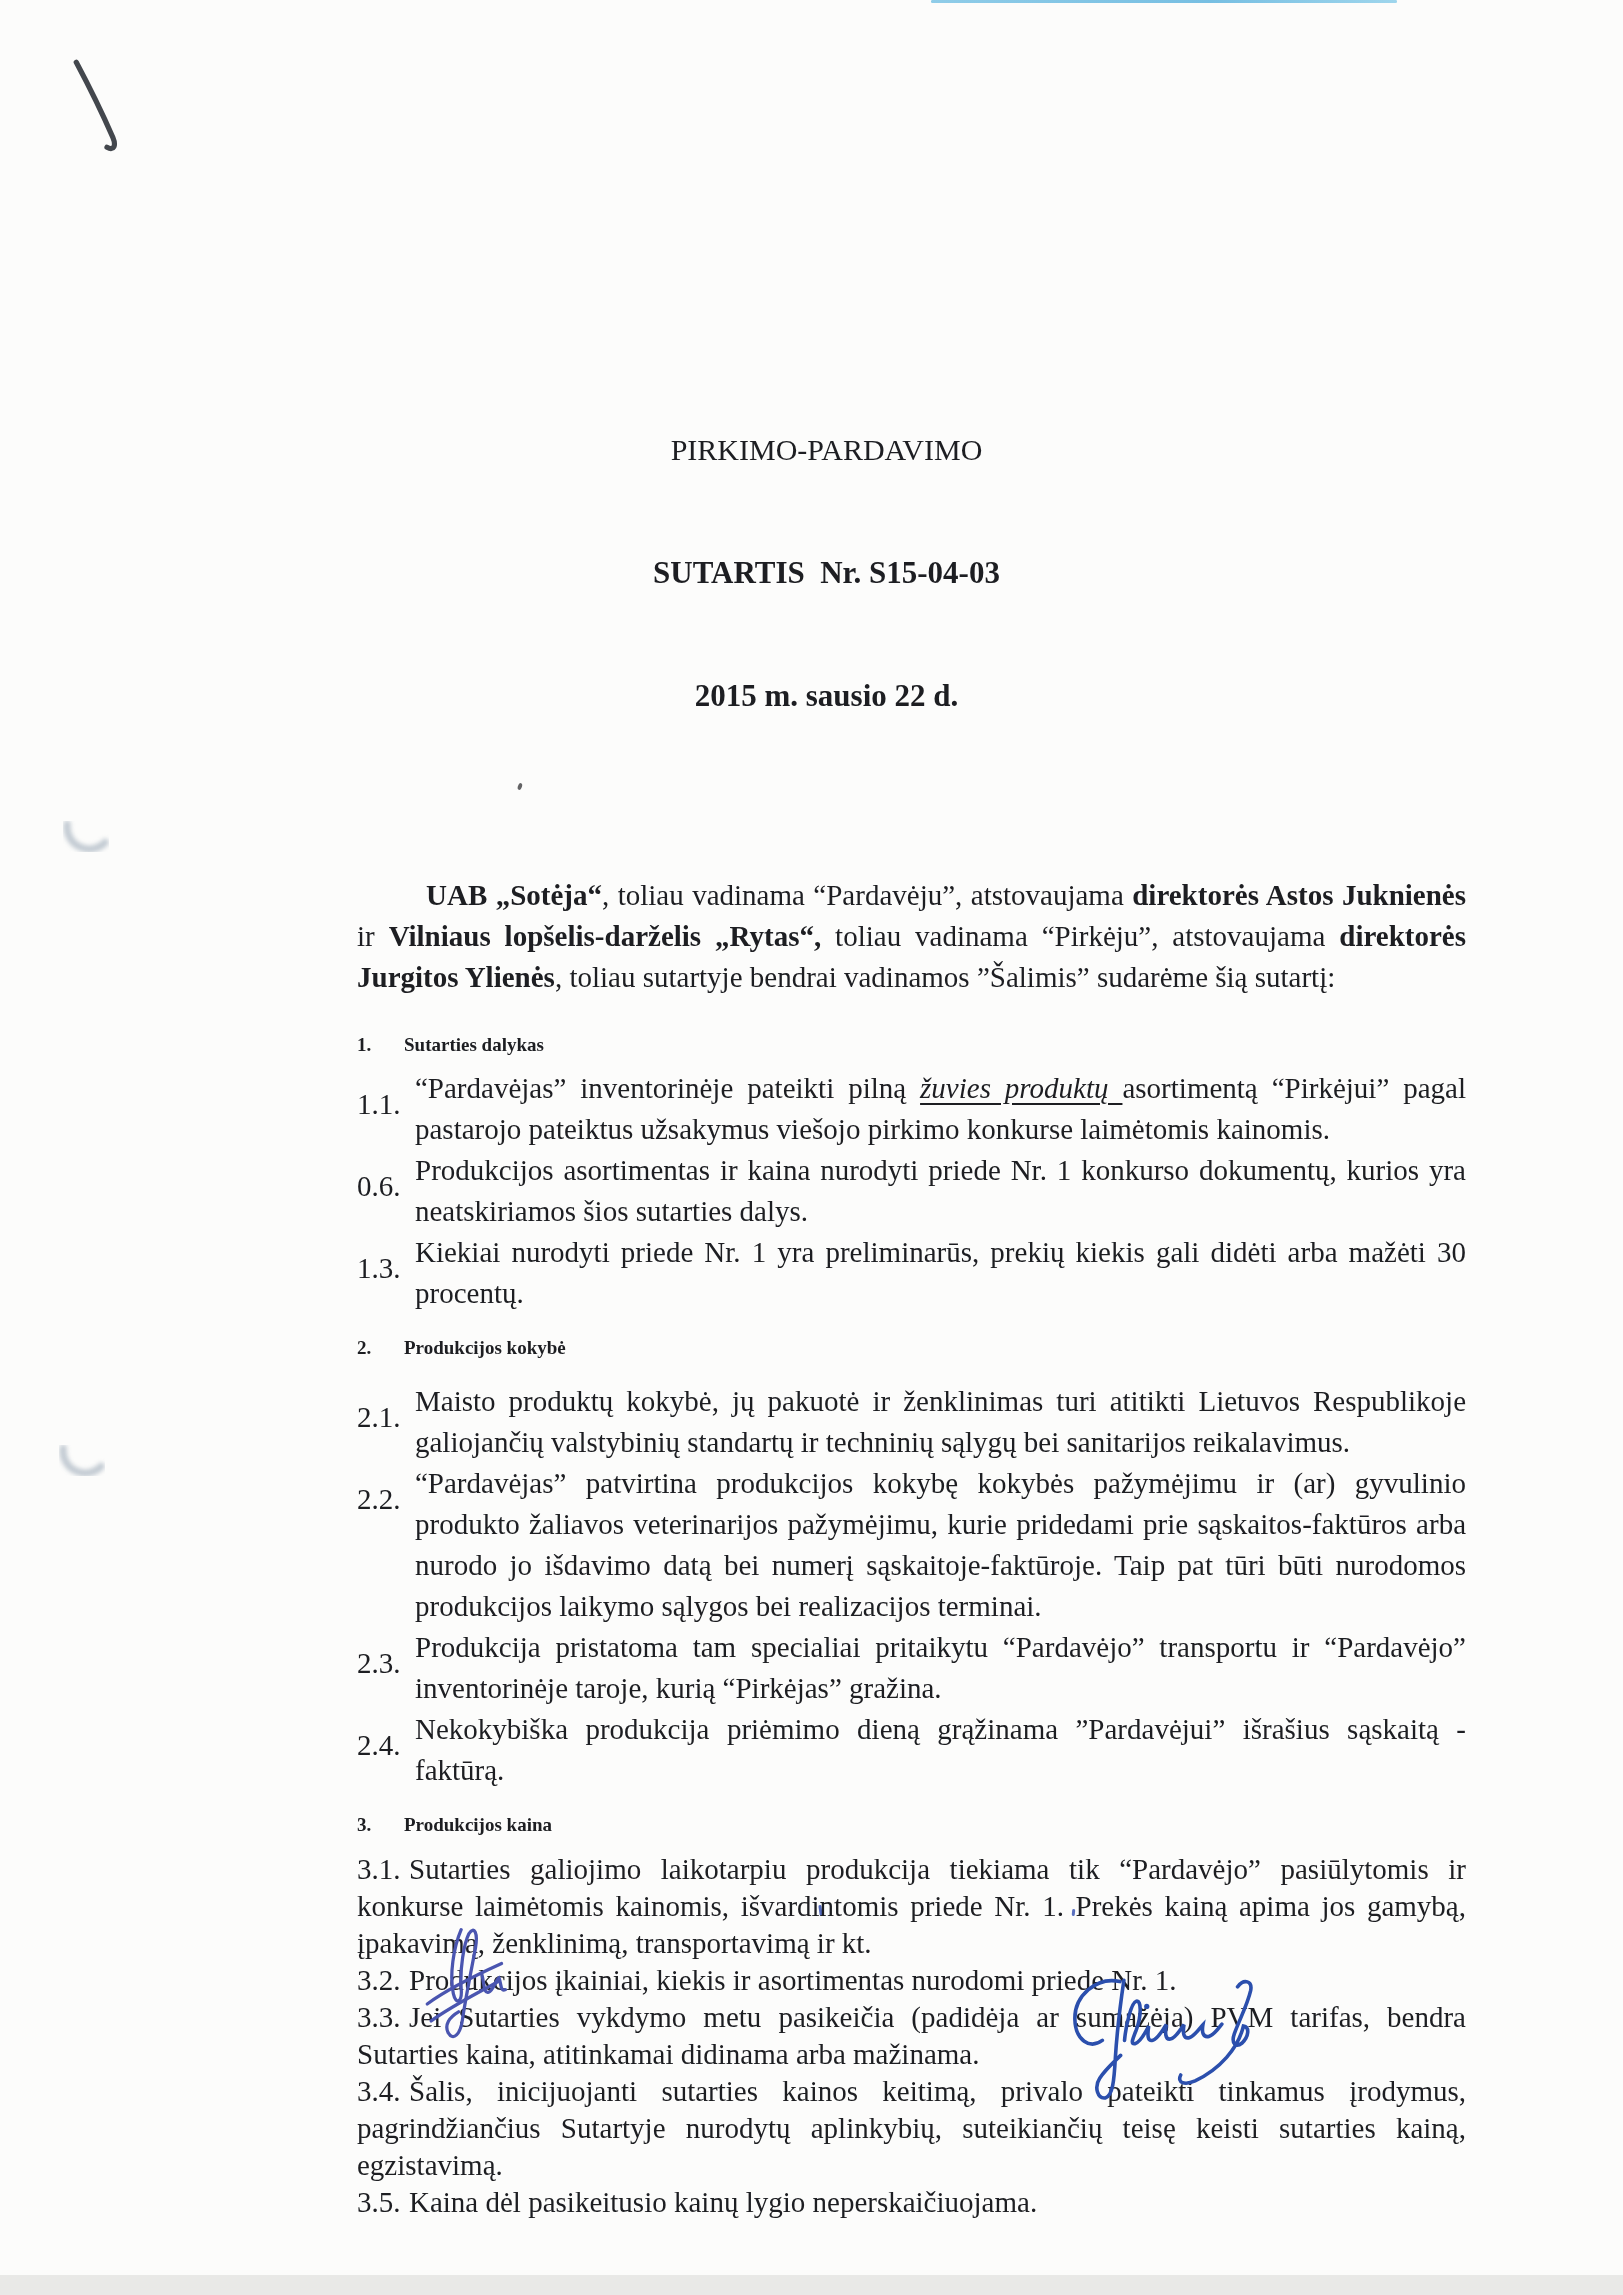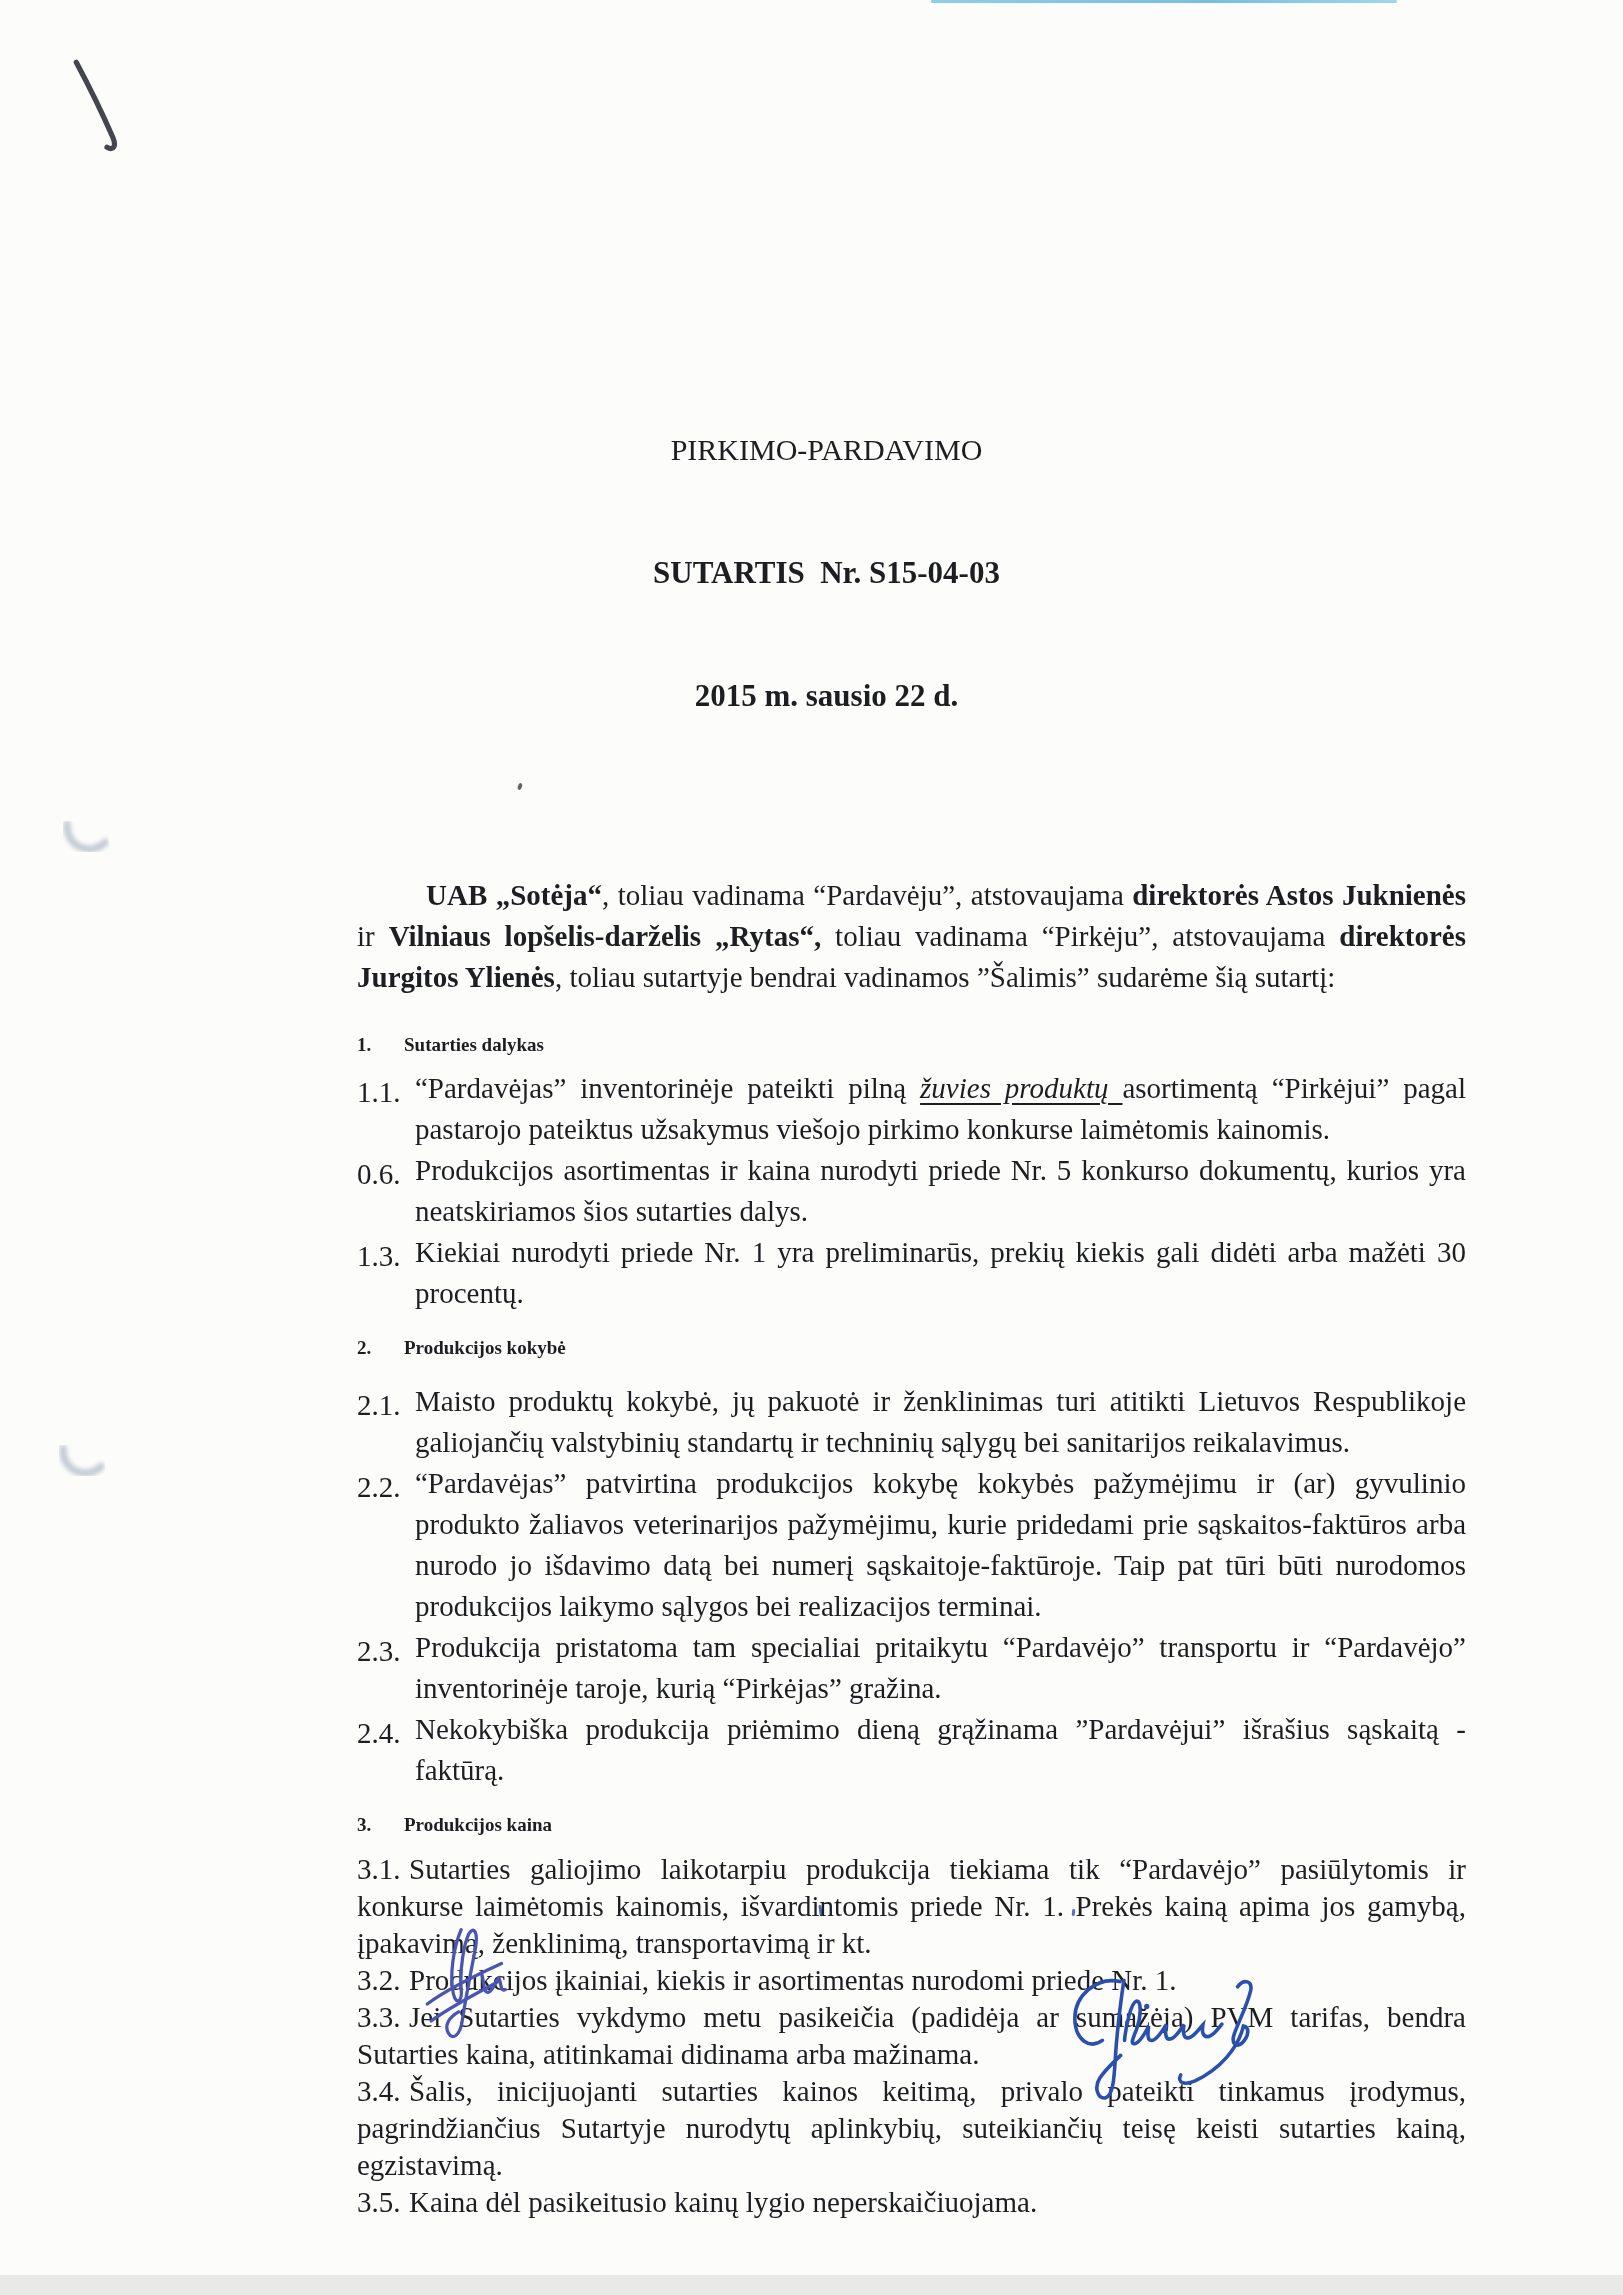--- a/index.html
+++ b/index.html
@@ -53,21 +53,21 @@
 
   .sec { margin: 0; font-size: 19px; font-weight: 700; line-height: 41px; }
   .sec .secnum { display: inline-block; width: 47px; }
   .h-s1 { margin-top: 26px; }
   .h-s2 { margin-top: 13px; }
   .h-s3 { margin-top: 13px; }
 
   .list { margin-top: 2.6px; }
   .list2 { margin-top: 13px; }
   .item { position: relative; padding-left: 58px; text-align: justify; }
-  .inum { position: absolute; left: 0; top: 4px; width: 58px; }
+  .inum { position: absolute; left: 0; top: 16px; width: 58px; }
   .iu {
     font-style: italic; text-decoration: underline;
     text-decoration-thickness: 2px; text-underline-offset: 4.6px;
   }
 
   .sec3 { margin-top: 6px; line-height: 37px; }
   .p3 { margin: 0; text-align: justify; }
   .n3 { margin-right: 8.5px; }
 
   
@@ -114,21 +114,21 @@
       <div class="t2">SUTARTIS  Nr. S15-04-03</div>
       <div class="t3">2015 m. sausio 22 d.</div>
     </div>
 
     <p class="intro"><span class="b">UAB „Sotėja“</span><span>, toliau vadinama “Pardavėju”, atstovaujama </span><span class="b">direktorės Astos Juknienės</span><span> ir </span><span class="b">Vilniaus lopšelis-darželis „Rytas“,</span><span> toliau vadinama “Pirkėju”, atstovaujama </span><span class="b">direktorės Jurgitos Ylienės</span><span>, toliau sutartyje bendrai vadinamos ”Šalimis” sudarėme šią sutartį:</span></p>
 
     <h2 class="sec h-s1"><span class="secnum">1.</span><span>Sutarties dalykas</span></h2>
 
     <div class="list">
       <div class="item"><span class="inum">1.1.</span><span>“Pardavėjas” inventorinėje pateikti pilną </span><span class="iu">žuvies produktų </span><span>asortimentą “Pirkėjui” pagal pastarojo pateiktus užsakymus viešojo pirkimo konkurse laimėtomis kainomis.</span></div>
-      <div class="item"><span class="inum">0.6.</span><span>Produkcijos asortimentas ir kaina nurodyti priede Nr. 5 konkurso dokumentų, kurios yra neatskiriamos šios sutarties dalys.</span></div>
+      <div class="item"><span class="inum">0.6.</span><span>Produkcijos asortimentas ir kaina nurodyti priede Nr. 1 konkurso dokumentų, kurios yra neatskiriamos šios sutarties dalys.</span></div>
       <div class="item"><span class="inum">1.3.</span><span>Kiekiai nurodyti priede Nr. 1 yra preliminarūs, prekių kiekis gali didėti arba mažėti 30 procentų.</span></div>
     </div>
 
     <h2 class="sec h-s2"><span class="secnum">2.</span><span>Produkcijos kokybė</span></h2>
 
     <div class="list list2">
       <div class="item"><span class="inum">2.1.</span><span>Maisto produktų kokybė, jų pakuotė ir ženklinimas turi atitikti Lietuvos Respublikoje galiojančių valstybinių standartų ir techninių sąlygų bei sanitarijos reikalavimus.</span></div>
       <div class="item"><span class="inum">2.2.</span><span>“Pardavėjas” patvirtina produkcijos kokybę kokybės pažymėjimu ir (ar) gyvulinio produkto žaliavos veterinarijos pažymėjimu, kurie pridedami prie sąskaitos-faktūros arba nurodo jo išdavimo datą bei numerį sąskaitoje-faktūroje. Taip pat tūri būti nurodomos produkcijos laikymo sąlygos bei realizacijos terminai.</span></div>
       <div class="item"><span class="inum">2.3.</span><span>Produkcija pristatoma tam specialiai pritaikytu “Pardavėjo” transportu ir “Pardavėjo” inventorinėje taroje, kurią “Pirkėjas” gražina.</span></div>
       <div class="item"><span class="inum">2.4.</span><span>Nekokybiška produkcija priėmimo dieną grąžinama ”Pardavėjui” išrašius sąskaitą - faktūrą.</span></div>

